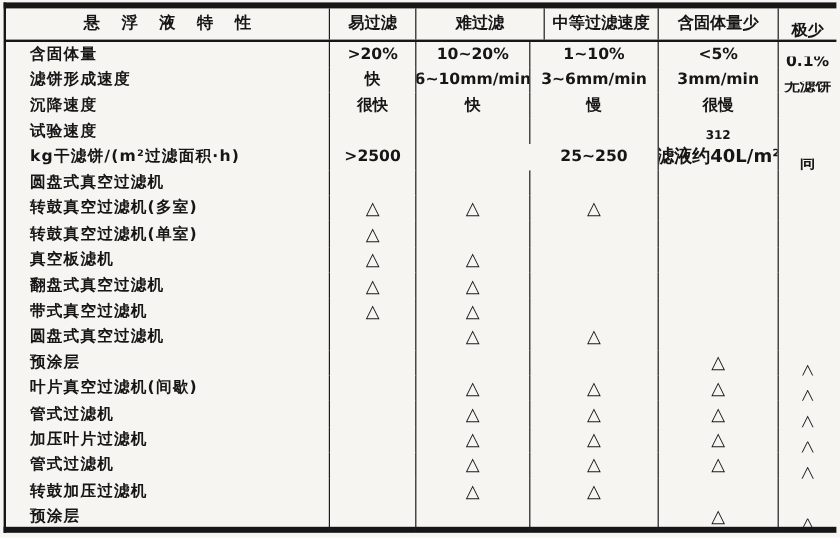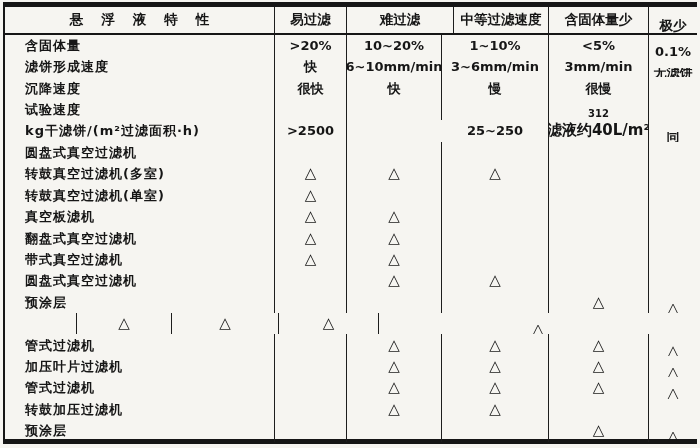--- a/index.html
+++ b/index.html
@@ -169,20 +169,21 @@
         </div>
         <div class="row">
           <div class="cell c0 label">预涂层</div>
           <div class="cell c1"></div>
           <div class="cell c2"></div>
           <div class="cell c3"></div>
           <div class="cell c4 tri">△</div>
           <div class="cell c5 tri">△</div>
         </div>
         <div class="row">
+          <div class="cell c0 label">叶片真空过滤机(间歇)</div>
           <div class="cell c1"></div>
           <div class="cell c2 tri">△</div>
           <div class="cell c3 tri">△</div>
           <div class="cell c4 tri">△</div>
           <div class="cell c5 tri">△</div>
         </div>
         <div class="row">
           <div class="cell c0 label">管式过滤机</div>
           <div class="cell c1"></div>
           <div class="cell c2 tri">△</div>

